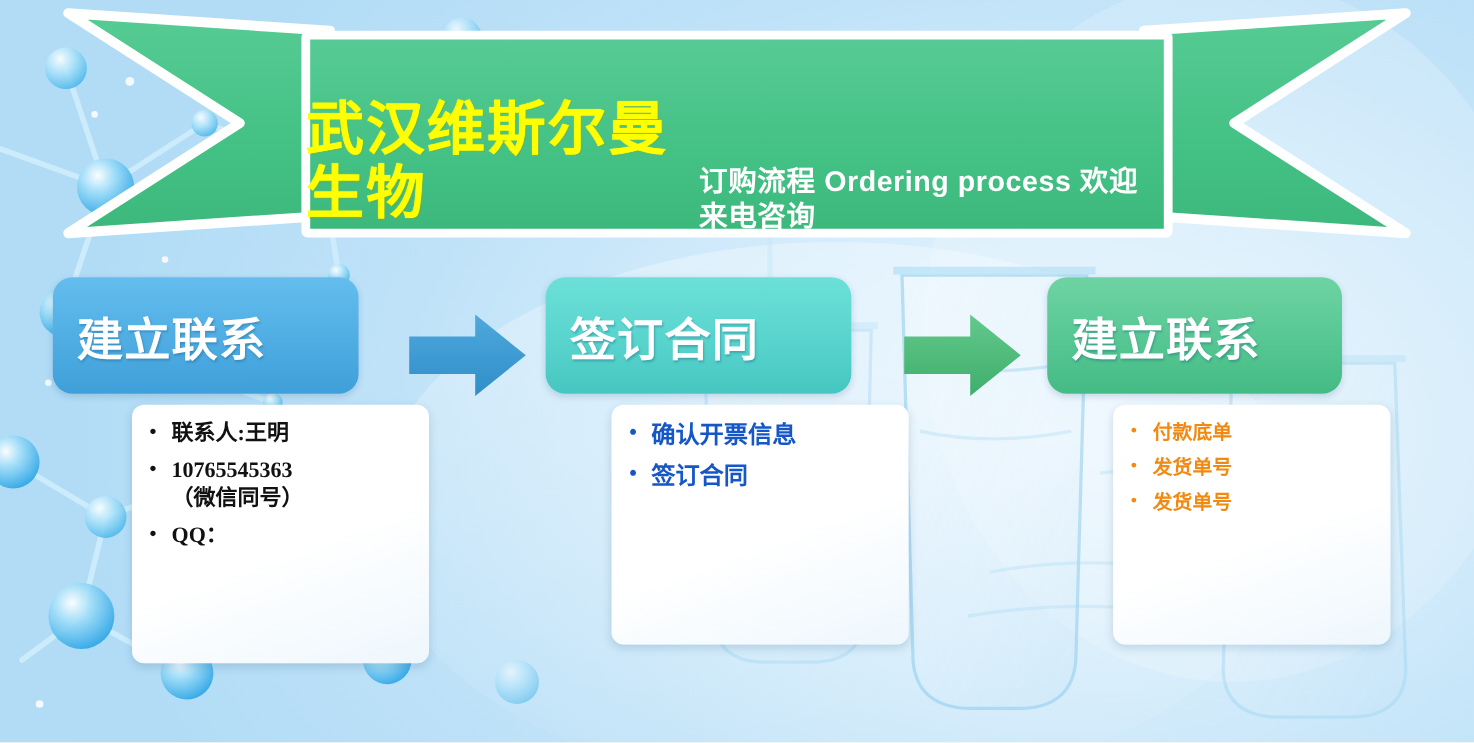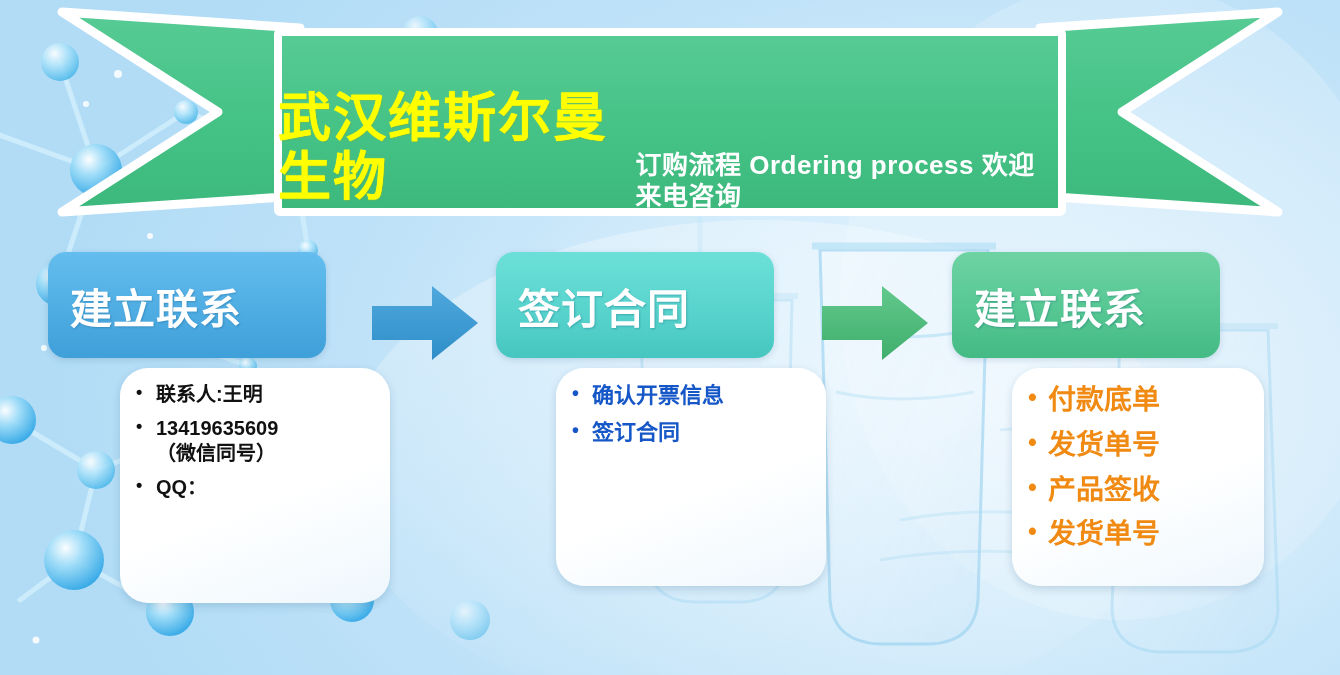--- a/index.html
+++ b/index.html
@@ -63,25 +63,26 @@
   }
   .step-head-label {
     color:#ffffff;
     font-weight:700;
     letter-spacing:1px;
     text-shadow: 1px 1px 2px rgba(0,70,110,.28);
     white-space: nowrap;
   }
   .step-body {
     position:absolute;
-    border-radius: 28px;
+    border-radius: 11px;
     background: linear-gradient(160deg,#ffffff 0%, #ffffff 55%, #eef7fd 100%);
     box-shadow: 0 3px 9px rgba(40,90,130,.20);
     box-sizing:border-box;
     padding: 14px 14px 14px 10px;
+    font-family: Liberation Serif, serif;
   }
   ul.blist { list-style:none; margin:0; padding:0; }
   ul.blist li {
     position:relative;
     padding-left: 26px;
     font-weight:700;
     line-height: 1.28;
   }
   ul.blist li::before {
     content:"\2022";
@@ -113,21 +114,21 @@
   #step2 .step-body ul.blist li { margin-bottom: 9px; }
 
   
   #step3 { left:952px; }
   #step3 .step-head {
     width: 268px; height: 106px;
     background: linear-gradient(180deg,#6ed3a3 0%, #56c793 55%, #44ba84 100%);
     padding-left: 22px;
   }
   #step3 .step-head-label { font-size: 42px; }
-  #step3 .step-body { left:60px; top:116px; width:252px; min-height:218px; color:#f08a12; font-size:28px; }
+  #step3 .step-body { left:60px; top:116px; width:252px; min-height:218px; color:#f08a12; font-size:18px; }
   #step3 .step-body ul.blist li { margin-bottom: 9px; }
 
   
   .arrow { position:absolute; top:32px; }
   #arrow1 { left:370px; }
   #arrow2 { left:820px; }
 </style>
 </head>
 <body>
 
@@ -270,21 +271,21 @@
     <div class="step" id="step1">
       <div class="step-head">
         <span class="step-head-label">建立联系</span>
       </div>
       <div class="step-body">
         <ul class="blist">
           <li>
             <span>联系人:王明</span>
           </li>
           <li>
-            <span>13419635609</span>
+            <span>10765545363</span>
             <span class="sub-line">（微信同号）</span>
           </li>
           <li>
             <span>QQ：</span>
           </li>
         </ul>
       </div>
     </div>
 
     <div class="arrow" id="arrow1">
@@ -324,20 +325,19 @@
     </div>
 
     <div class="step" id="step3">
       <div class="step-head">
         <span class="step-head-label">建立联系</span>
       </div>
       <div class="step-body">
         <ul class="blist">
           <li><span>付款底单</span></li>
           <li><span>发货单号</span></li>
-          <li><span>产品签收</span></li>
           <li><span>发货单号</span></li>
         </ul>
       </div>
     </div>
 
   </div>
 </div>
 
 </body></html>

